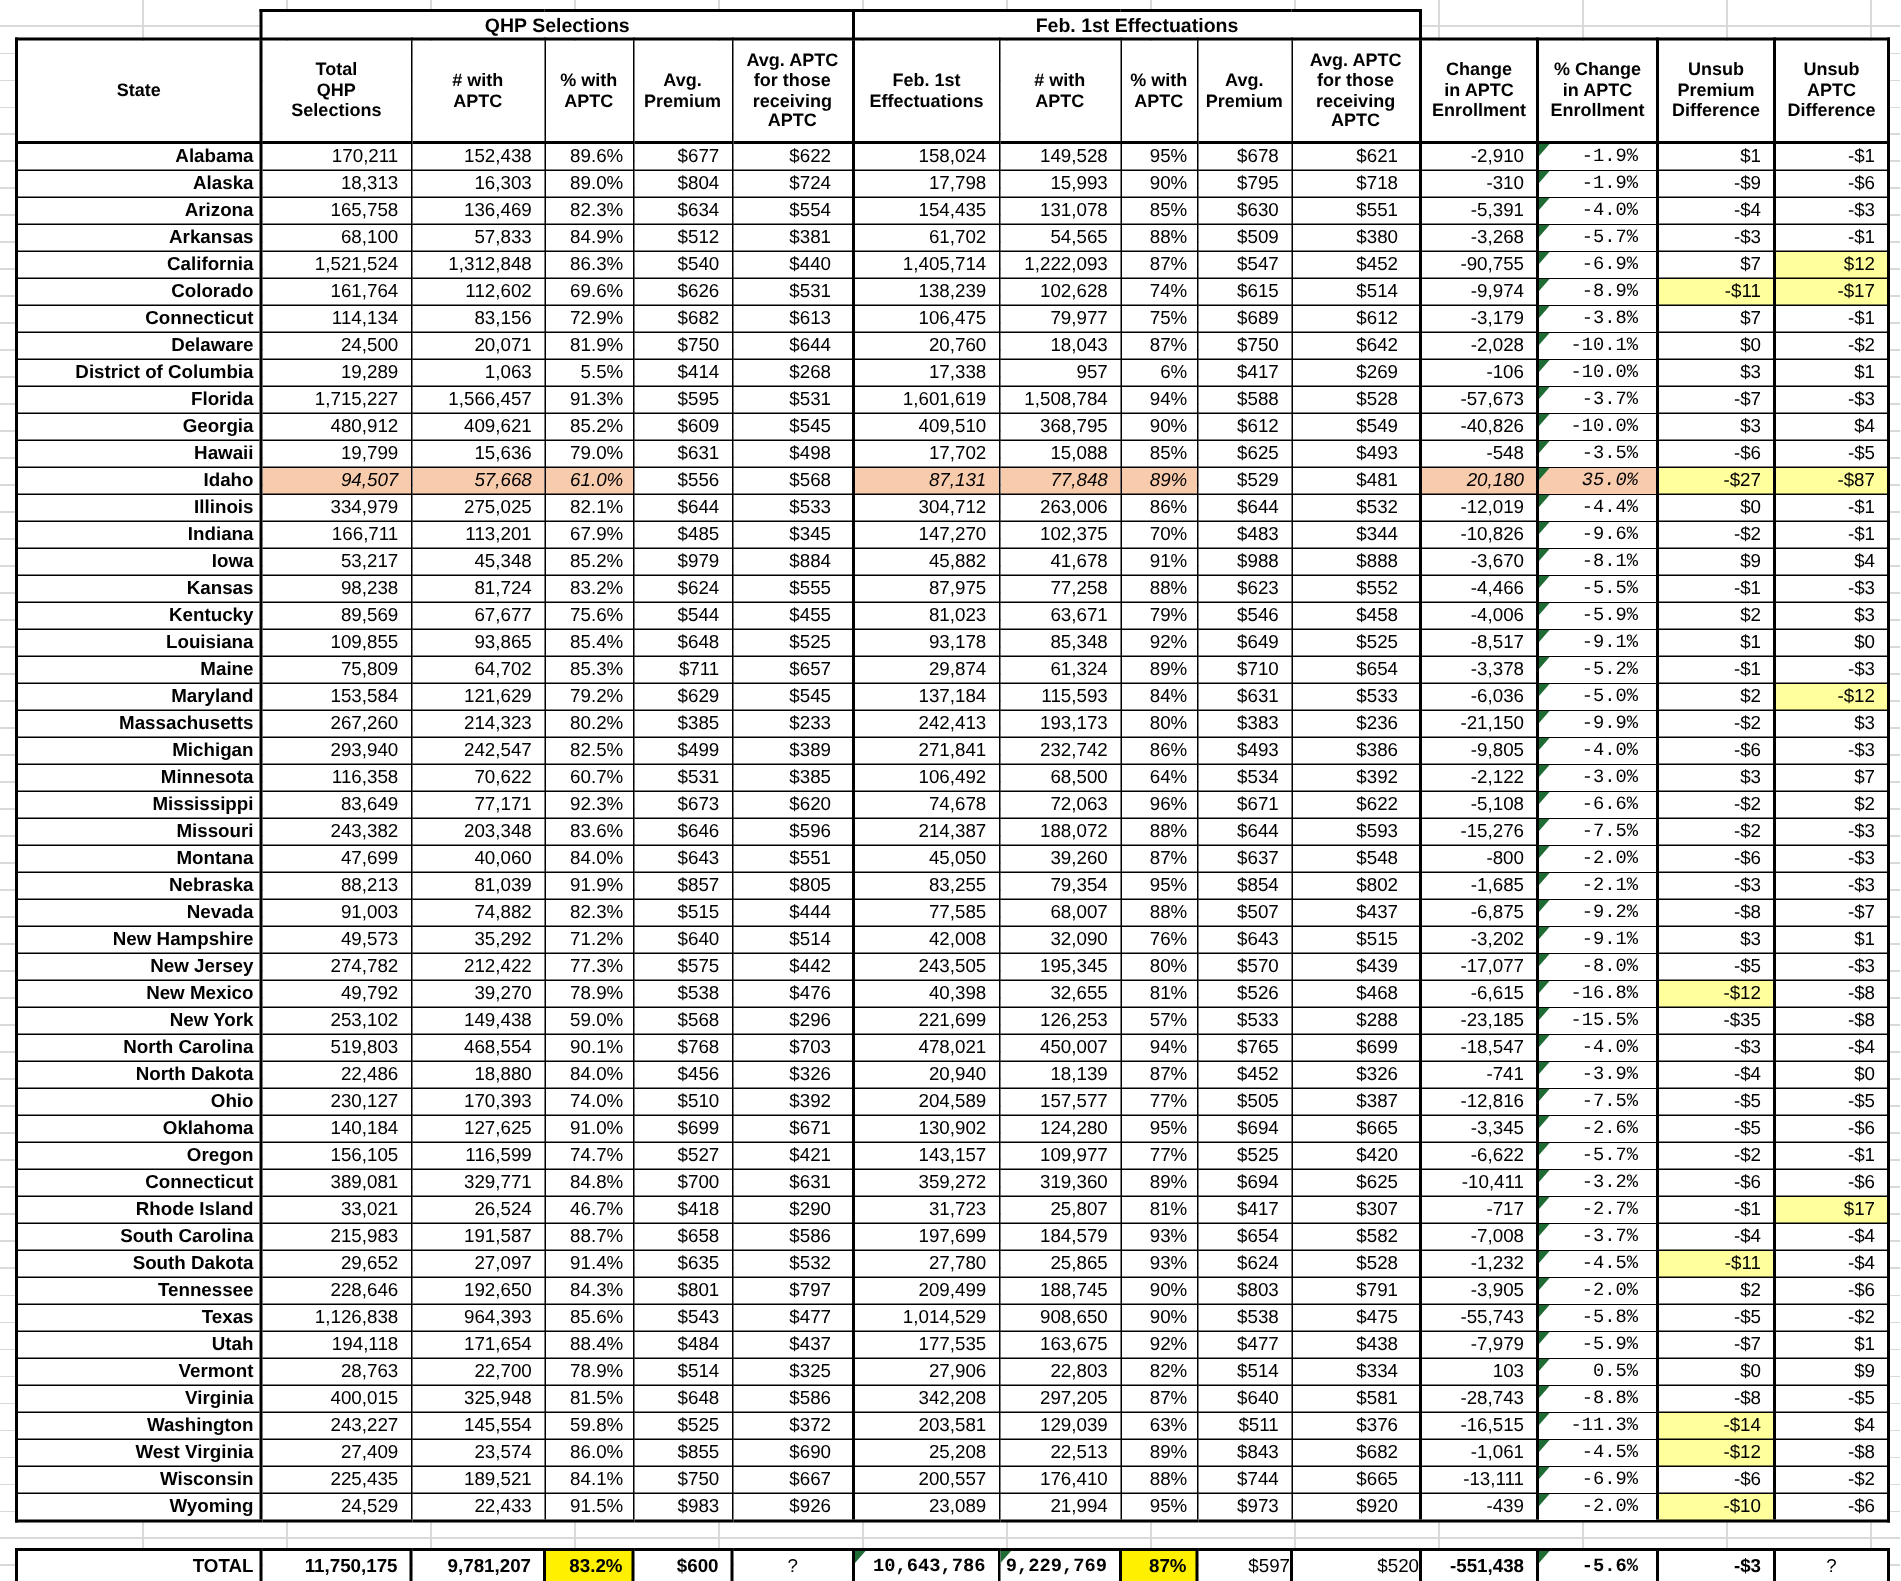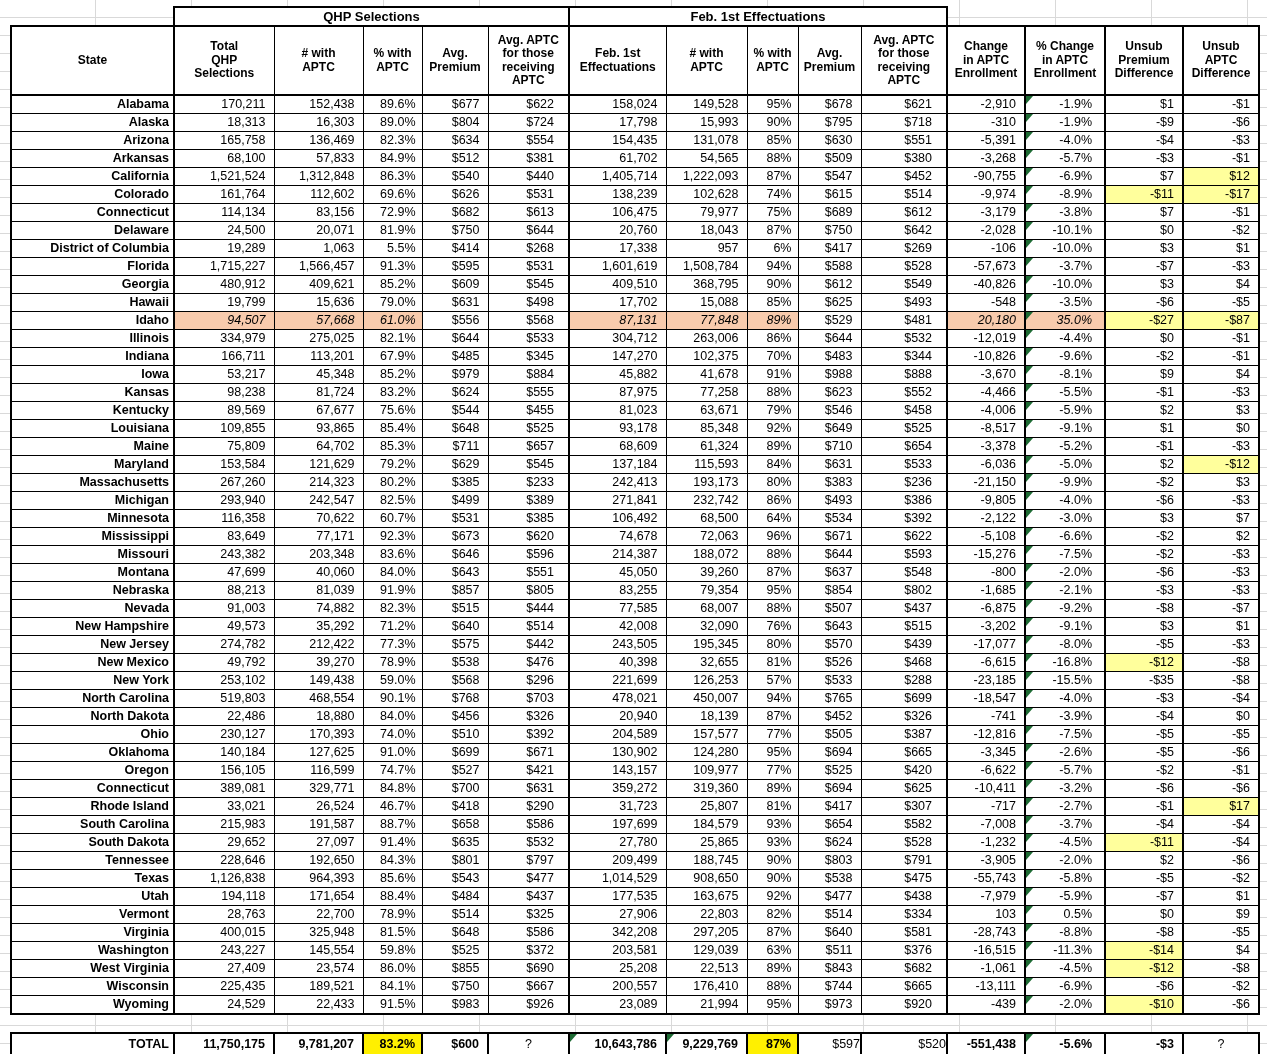--- a/index.html
+++ b/index.html
@@ -54,21 +54,21 @@
   }
   
   td.state{font-weight:bold;padding-right:4px;}
   td.c3,td.c8{padding-right:6px;}
   td.c5,td.c10{padding-right:14px;}
   td.c12{padding-right:12px;}
   .orange{background:var(--orange,#F8CBAD);font-style:italic;}
   .yellow{background:var(--yellow,#FFFF9C);}
   .brightyellow{background:var(--bright-yellow,#FFF000);}
   
-  .gt{position:relative;}
+  .gt{position:relative;font-family:Liberation Mono, monospace;}
   .gt::before{
     content:"";position:absolute;left:0;top:0;width:0;height:0;
     border-top:8px solid var(--green,#1e6b34);
     border-right:7px solid transparent;
   }
   
   tr.spacer td{border:none;background:transparent;height:19px;}
   
   tr.total td{
     border-width:2px;font-weight:bold;height:20px;line-height:20px;font-size:12.5px;
@@ -472,21 +472,21 @@
           <td class="c13 bl2">$1</td>
           <td class="c14 bl2 br2">$0</td>
         </tr>
         <tr>
           <td class="c0 state bl2">Maine</td>
           <td class="c1 bl2">75,809</td>
           <td class="c2">64,702</td>
           <td class="c3">85.3%</td>
           <td class="c4">$711</td>
           <td class="c5">$657</td>
-          <td class="c6 bl2">68,609</td>
+          <td class="c6 bl2">29,874</td>
           <td class="c7">61,324</td>
           <td class="c8">89%</td>
           <td class="c9">$710</td>
           <td class="c10">$654</td>
           <td class="c11 bl2">-3,378</td>
           <td class="c12 bl2 gt">-5.2%</td>
           <td class="c13 bl2">-$1</td>
           <td class="c14 bl2 br2">-$3</td>
         </tr>
         <tr>

